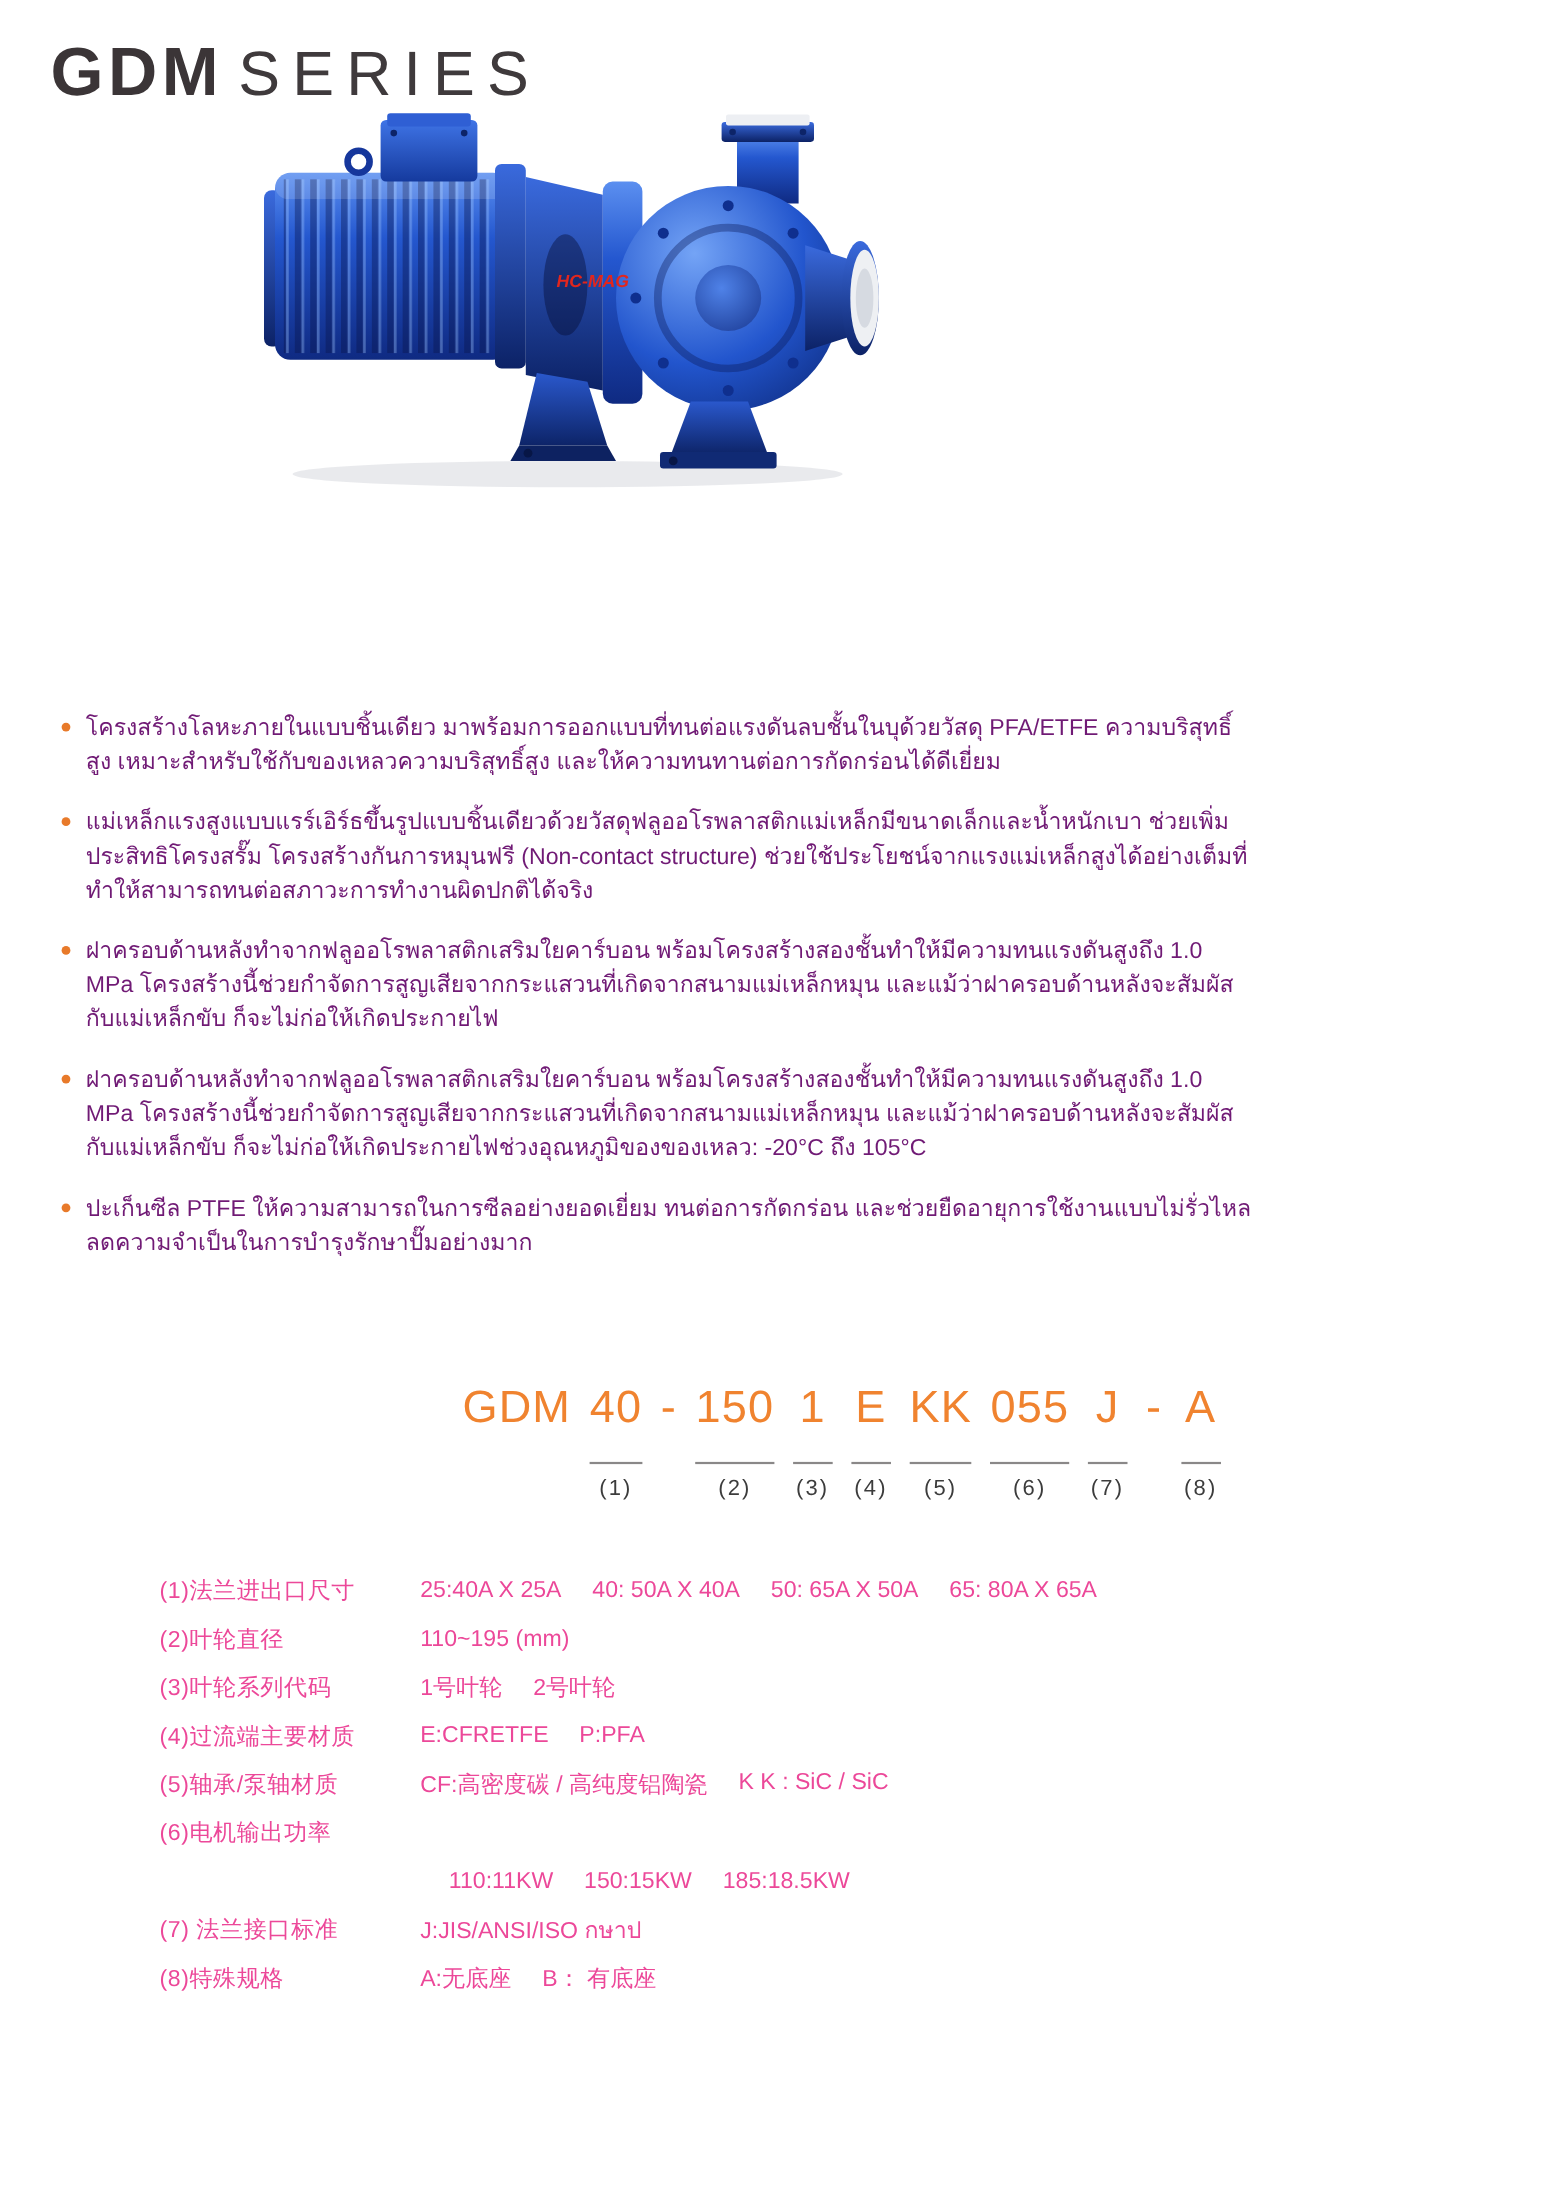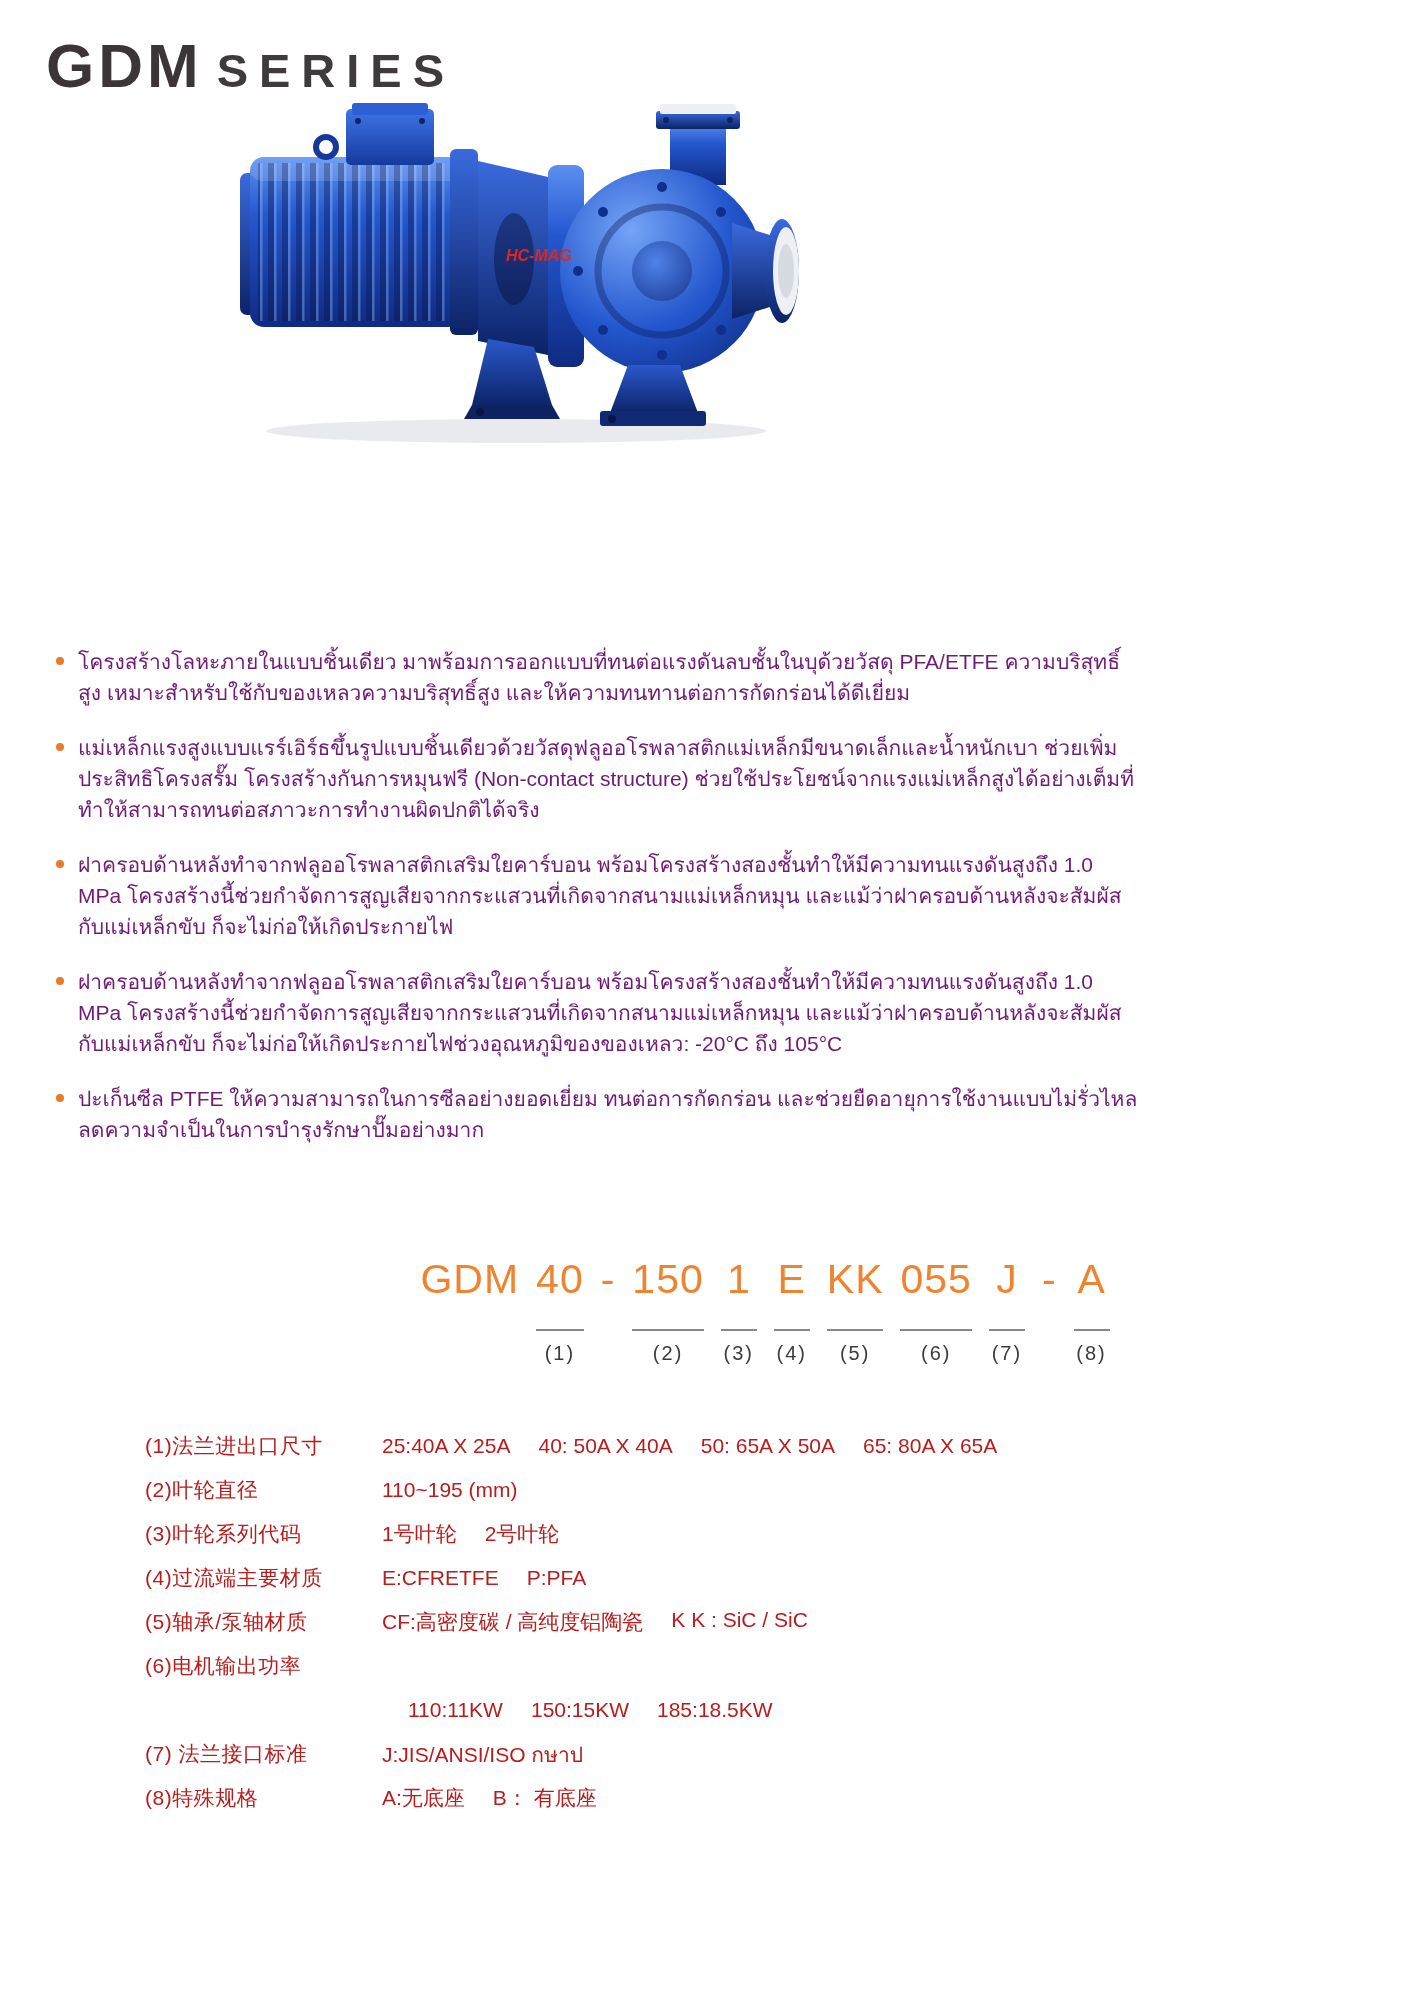--- a/index.html
+++ b/index.html
@@ -13,21 +13,21 @@
     color:#4b4748;
   }
 
   
   .header { position:absolute; left:46px; top:30px; white-space:nowrap; }
   .title-main {
     font-size:62px; font-weight:800; letter-spacing:4px;
     color:#3b3537; display:inline-block;
   }
   .title-sub {
-    font-size:47px; font-weight:700; letter-spacing:11px;
+    font-size:57px; font-weight:400; letter-spacing:11px;
     color:#3f3a3c; display:inline-block; margin-left:14px;
   }
 
   
   .pump { position:absolute; left:226px; top:101px; width:590px; height:350px; }
 
   
   .features { position:absolute; left:56px; top:646px; width:1310px; }
   .feature { position:relative; padding-left:22px; margin-bottom:24px; }
   .feature .dot {
@@ -55,21 +55,21 @@
     height:2px; width:100%; min-width:36px;
     background:#8a8888; margin-top:27px;
   }
   .seg-marker {
     margin-top:11px; font-size:20px; color:#3c3c3c; letter-spacing:2px;
   }
   .seg.no-mark .seg-line { visibility:hidden; min-width:0; }
 
   
   .spec { position:absolute; left:145px; top:1424px; }
-  .spec-row { display:flex; height:44px; align-items:center; font-size:21px; color:#b91c1c; }
+  .spec-row { display:flex; height:44px; align-items:center; font-size:21px; color:#ec4899; }
   .spec-label { width:237px; flex:none; letter-spacing:0.5px; }
   .spec-values { display:flex; gap:28px; white-space:nowrap; }
   .spec-row.cont .spec-values { padding-left:26px; }
 </style>
 </head>
 <body>
 
 <div class="page">
 
   <div class="header">

